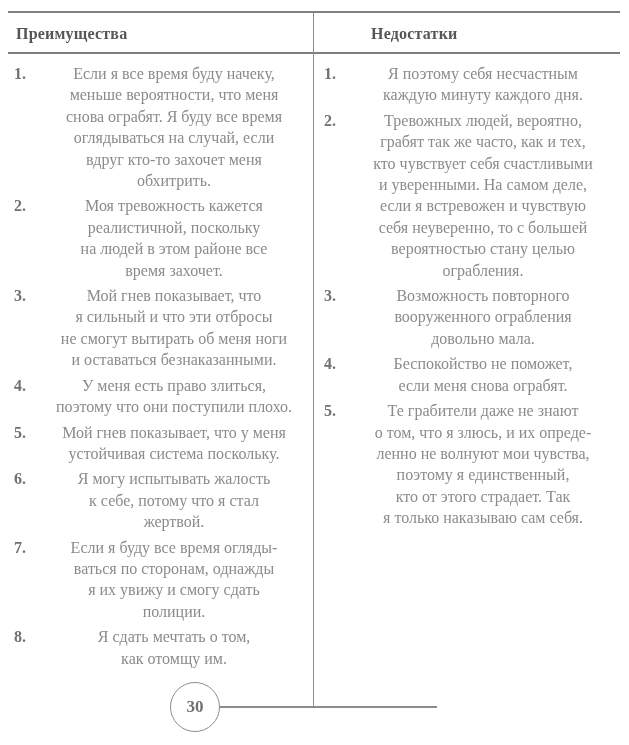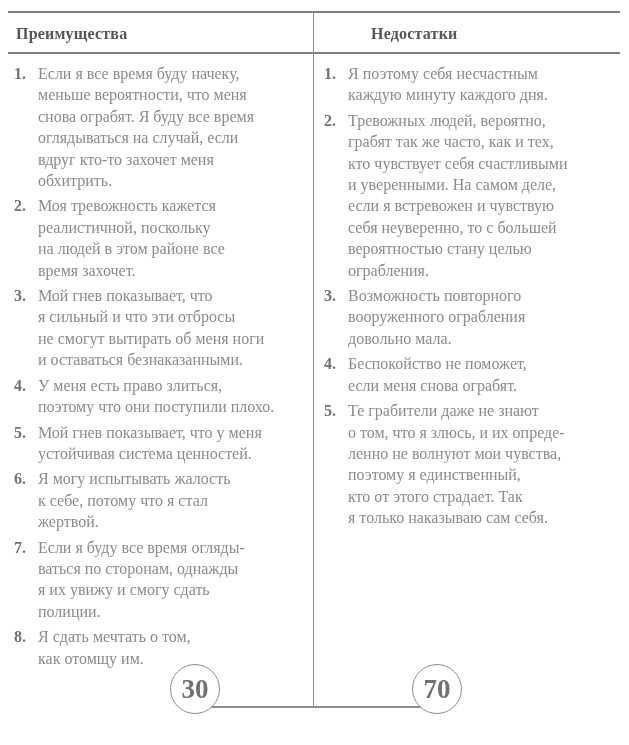--- a/index.html
+++ b/index.html
@@ -31,27 +31,27 @@
   .header-left{left:16px;}
   .header-right{left:325px;margin-left:46px;}
   .col{
     position:absolute;top:63px;
     font-size:16px;line-height:21.4px;color:var(--body);
   }
   .col-left{left:14px;width:296px;}
   .col-right{left:324px;width:294px;}
   .item{display:flex;margin-bottom:4px;}
   .num{flex:0 0 24px;font-weight:bold;color:var(--num);}
-  .txt{flex:1;white-space:pre-line;}
+  .txt{flex:1;white-space:pre-line;text-align:center;}
   .connector{position:absolute;top:706px;left:195px;width:242px;height:1.5px;background:var(--rule-thin);}
   .circle{
-    position:absolute;top:664px;width:50px;height:50px;
+    position:absolute;top:682px;width:50px;height:50px;
     box-sizing:border-box;border:1.5px solid var(--circle-border);border-radius:50%;
     background:#fff;display:flex;align-items:center;justify-content:center;
-    font-size:27px;font-weight:bold;color:var(--num);
+    font-size:17px;font-weight:bold;color:var(--num);
   }
   .circle-left{left:170px;}
   .circle-right{left:412px;}
 </style>
 </head>
 <body>
 
 <div class="page">
 
   <div class="rule-h rule-top"></div>
@@ -88,21 +88,21 @@
 и оставаться безнаказанными.</span>
       </div>
       <div class="item">
         <span class="num">4.</span>
         <span class="txt">У меня есть право злиться,
 поэтому что они поступили плохо.</span>
       </div>
       <div class="item">
         <span class="num">5.</span>
         <span class="txt">Мой гнев показывает, что у меня
-устойчивая система ценностей.</span>
+устойчивая система поскольку.</span>
       </div>
       <div class="item">
         <span class="num">6.</span>
         <span class="txt">Я могу испытывать жалость
 к себе, потому что я стал
 жертвой.</span>
       </div>
       <div class="item">
         <span class="num">7.</span>
         <span class="txt">Если я буду все время огляды-
@@ -153,17 +153,14 @@
 кто от этого страдает. Так
 я только наказываю сам себя.</span>
       </div>
     </div>
 
   <div class="connector"></div>
 
   <div class="circle circle-left">
     <span>30</span>
   </div>
-  <div class="circle circle-right">
-    <span>70</span>
-  </div>
 
 </div>
 
 </body></html>

